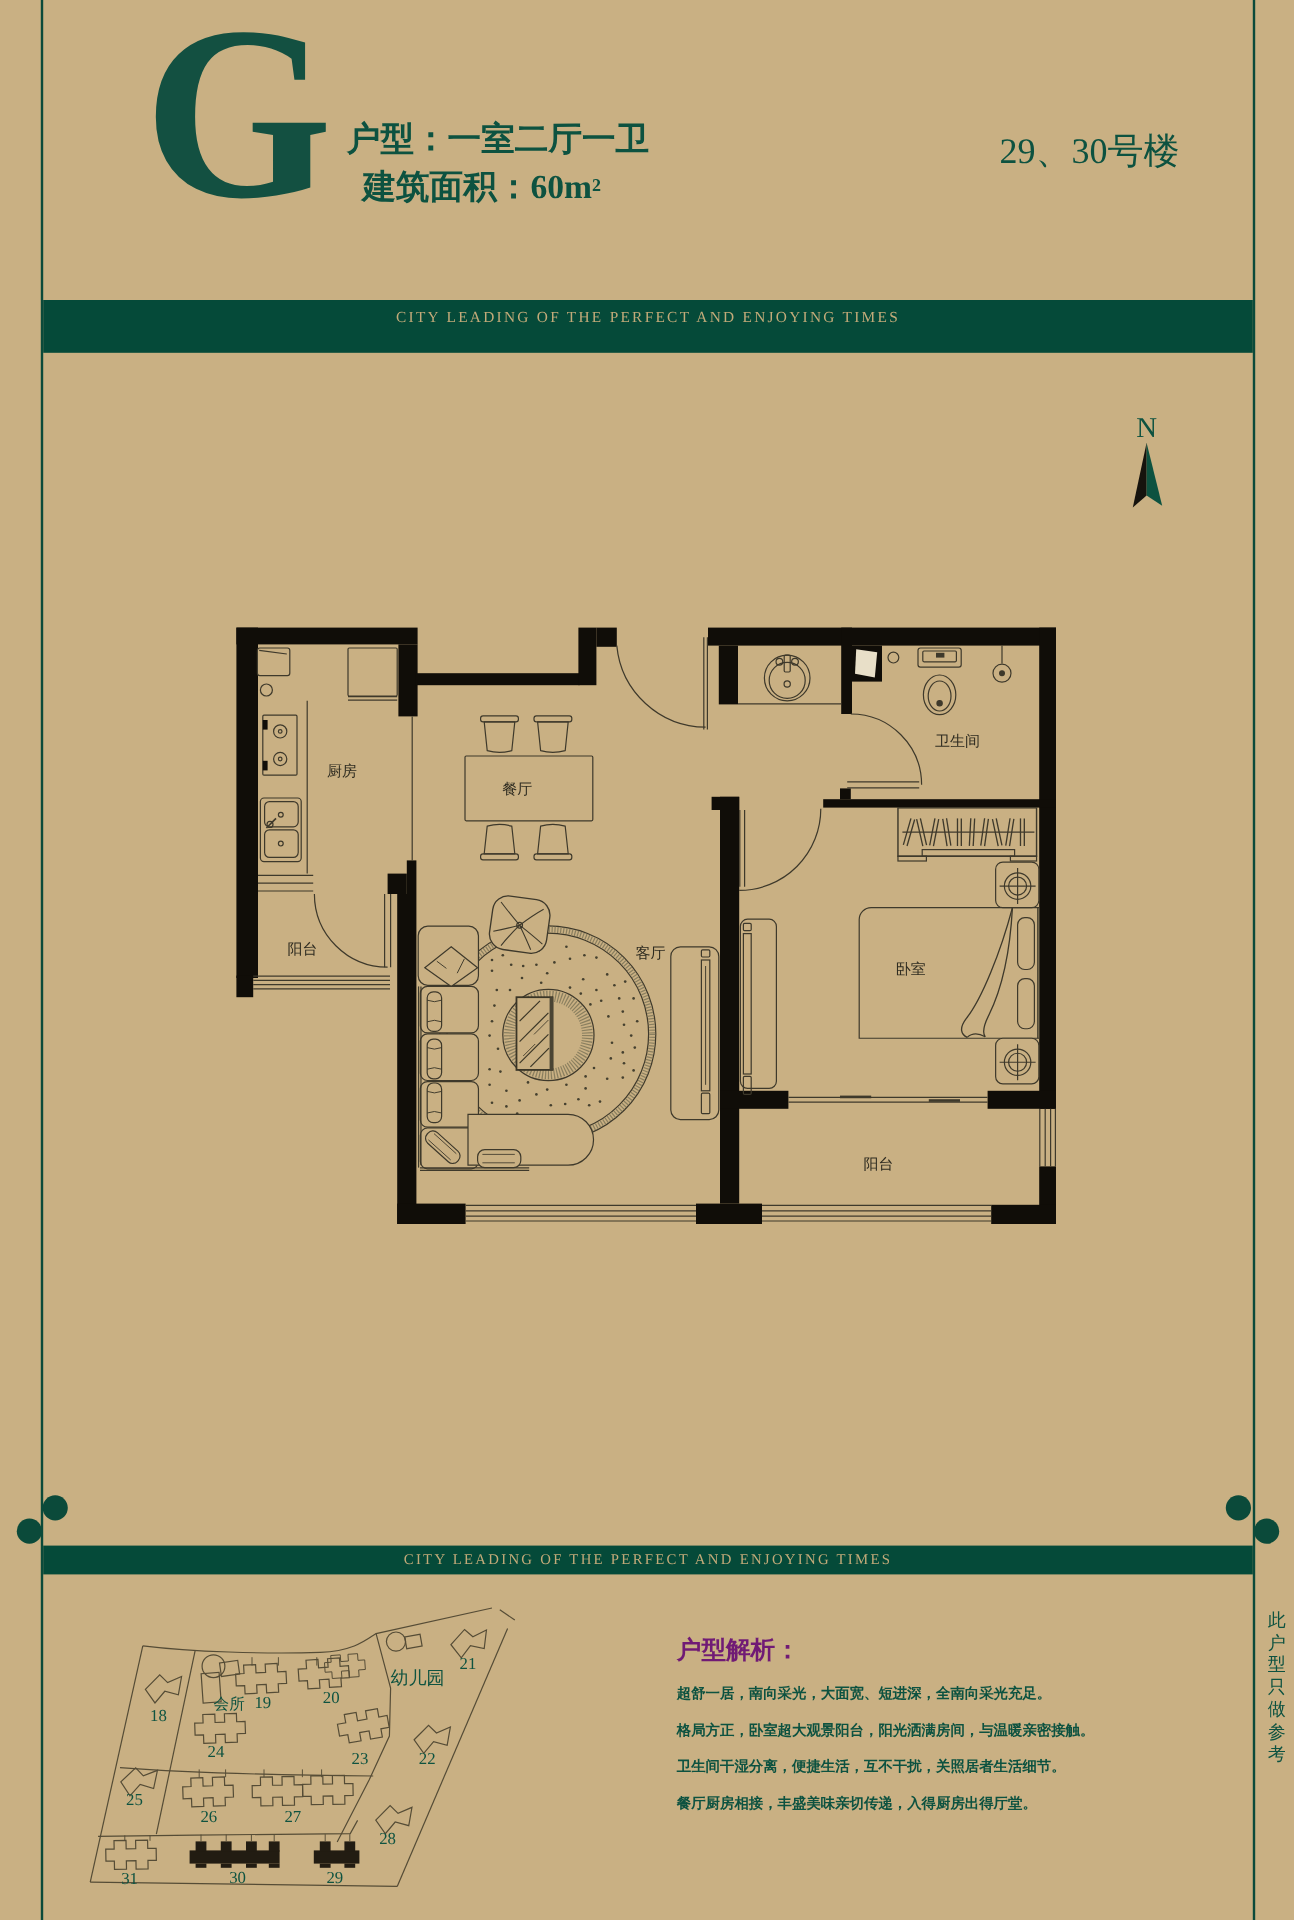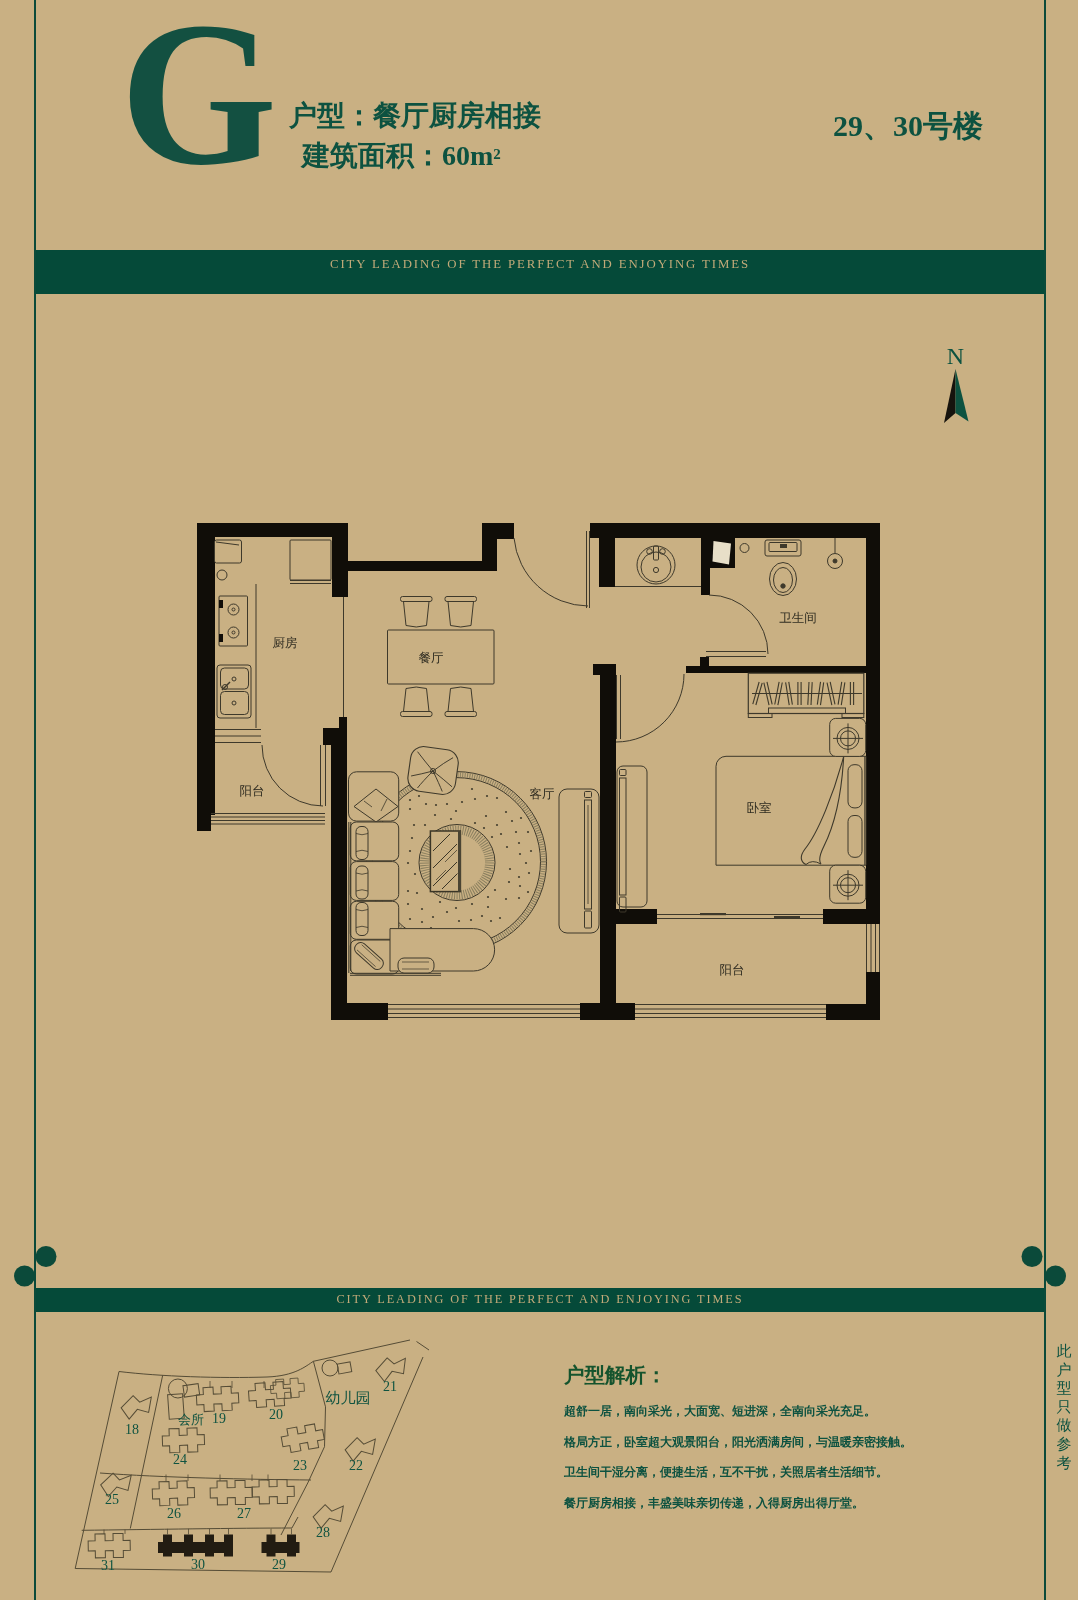--- a/index.html
+++ b/index.html
@@ -21,23 +21,23 @@
   <circle cx="46" cy="1256.5" r="10.5"></circle>
   <circle cx="24.5" cy="1276" r="10.5"></circle>
   <circle cx="1032" cy="1256.5" r="10.5"></circle>
   <circle cx="1055.5" cy="1276" r="10.5"></circle>
  </g>
 </svg>
 <div class="abs" style="left:36px;top:1288px;width:1008px;height:24px;background:#054a39;"></div>
 <div class="abs" style="left:36px;top:1292px;width:1008px;text-align:center;font-size:12.3px;letter-spacing:1.9px;color:#c2aa79;">CITY LEADING OF THE PERFECT AND ENJOYING TIMES</div>
 
 <div class="abs green" style="left:120px;top:-25px;font-size:206px;font-weight:bold;transform:scaleX(0.98);transform-origin:0 0;color:#135041;">G</div>
-<div class="abs green" style="left:289px;top:97px;font-size:28px;font-weight:bold;">户型：餐厅厨房相接</div>
+<div class="abs green" style="left:289px;top:97px;font-size:28px;font-weight:bold;">户型：一室二厅一卫</div>
 <div class="abs green" style="left:302px;top:137px;font-size:28px;font-weight:bold;">建筑面积：<span>60m</span><span style="font-size:15px;vertical-align:6px;">2</span></div>
-<div class="abs green" style="left:833px;top:106px;font-size:30px;font-weight:bold;">29、30号楼</div>
+<div class="abs green" style="left:833px;top:106px;font-size:30px;font-weight:normal;">29、30号楼</div>
 
 <svg class="abs" style="left:938px;top:342px;" width="40" height="85" viewBox="0 0 40 85">
 <text x="17.5" y="22" font-size="24" font-family="Liberation Serif" fill="#0d5240" text-anchor="middle">N</text>
 <polygon points="17.5,27 6,81 17.5,71" fill="#16130d"></polygon>
 <polygon points="17.5,27 30.5,79.5 17.5,71" fill="#0d5240"></polygon>
 </svg>
 
 <svg class="abs" style="left:190px;top:515px;" width="700" height="520" viewBox="190 515 700 520">
 <g id="plan">
       <rect x="197" y="523" width="151" height="14" fill="#100d08"></rect>
@@ -423,16 +423,16 @@
       <text x="112" y="1504" font-size="14" fill="#0f5340" text-anchor="middle" font-family="Liberation Serif">25</text>
       <text x="174" y="1518" font-size="14" fill="#0f5340" text-anchor="middle" font-family="Liberation Serif">26</text>
       <text x="244" y="1518" font-size="14" fill="#0f5340" text-anchor="middle" font-family="Liberation Serif">27</text>
       <text x="323" y="1537" font-size="14" fill="#0f5340" text-anchor="middle" font-family="Liberation Serif">28</text>
       <text x="108" y="1570" font-size="14" fill="#0f5340" text-anchor="middle" font-family="Liberation Serif">31</text>
       <text x="198" y="1569" font-size="14" fill="#0f5340" text-anchor="middle" font-family="Liberation Serif">30</text>
       <text x="279" y="1569" font-size="14" fill="#0f5340" text-anchor="middle" font-family="Liberation Serif">29</text>
     </g>
 </svg>
 
-<div class="abs" style="left:564px;top:1361px;font-size:20.5px;font-weight:bold;color:#14532d;font-family:Liberation Sans, sans-serif;">户型解析：</div>
+<div class="abs" style="left:564px;top:1361px;font-size:20.5px;font-weight:bold;color:#701a75;font-family:Liberation Sans, sans-serif;">户型解析：</div>
 <div class="abs green" style="left:564px;top:1396px;font-size:12px;font-weight:bold;line-height:30.6px;white-space:nowrap;">超舒一居，南向采光，大面宽、短进深，全南向采光充足。<br>格局方正，卧室超大观景阳台，阳光洒满房间，与温暖亲密接触。<br>卫生间干湿分离，便捷生活，互不干扰，关照居者生活细节。<br>餐厅厨房相接，丰盛美味亲切传递，入得厨房出得厅堂。</div>
 
 <div class="abs green" style="left:1055px;top:1342px;font-size:15px;width:18px;line-height:18.6px;text-align:center;">此<br>户<br>型<br>只<br>做<br>参<br>考</div>
 
 </body></html>

